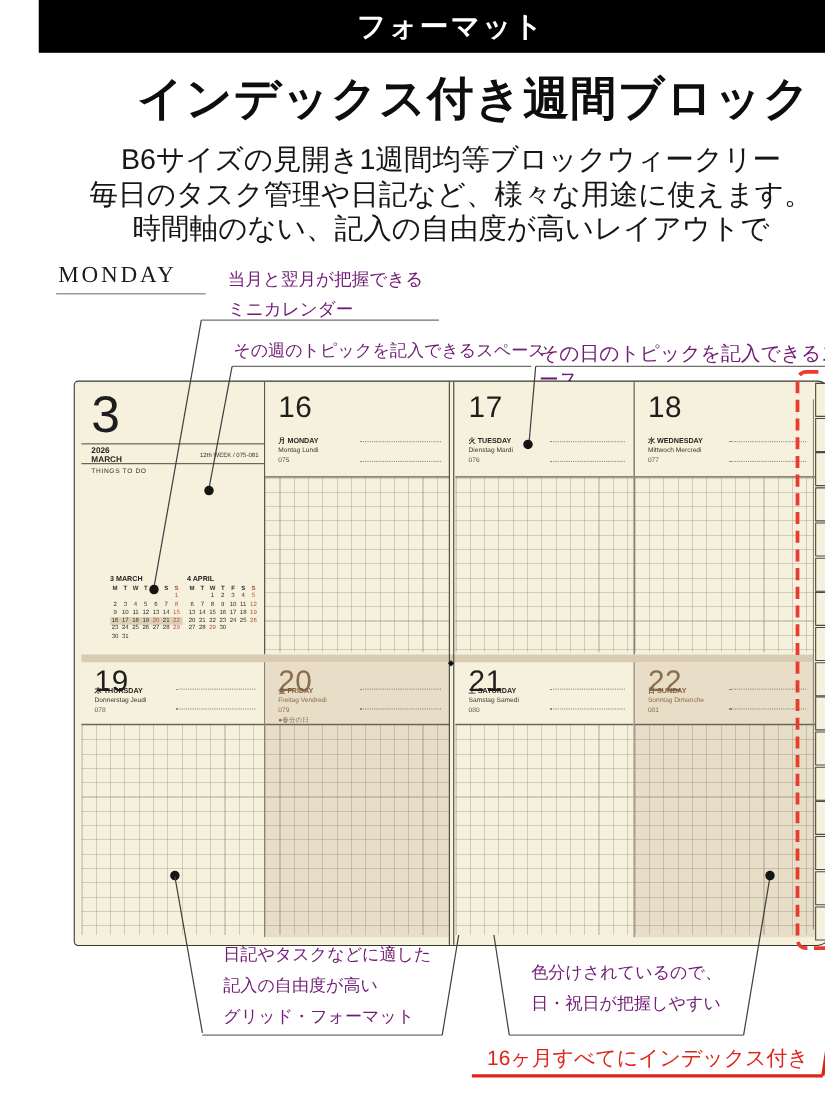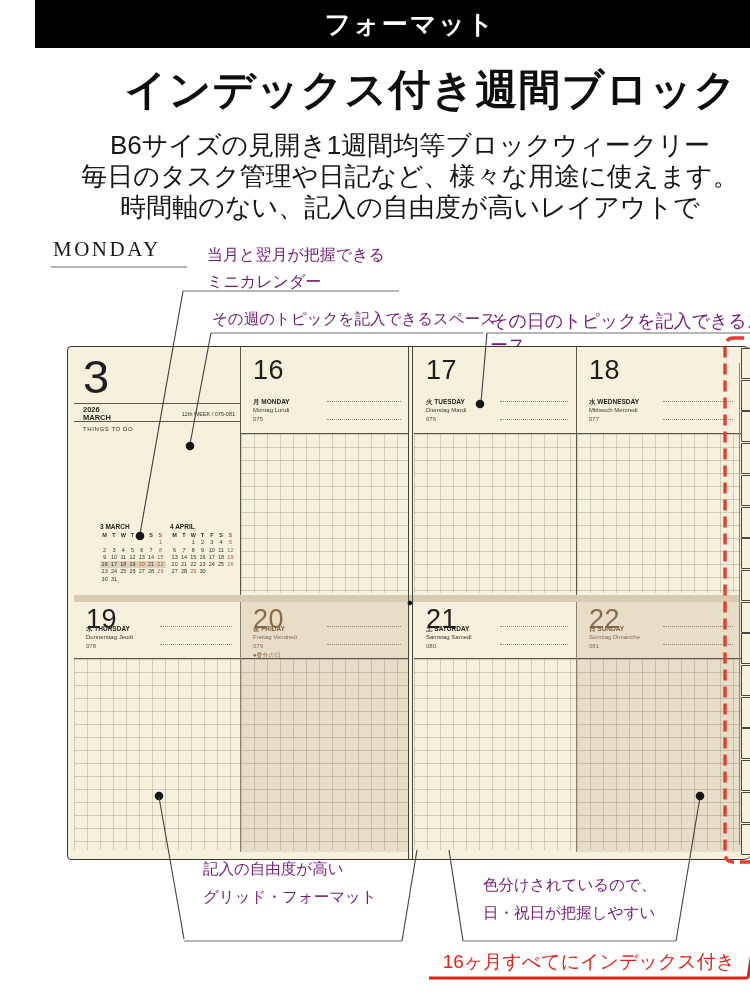--- a/index.html
+++ b/index.html
@@ -385,20 +385,21 @@
       </div>
       <div class="tab" style="top: 443.8px;">
         <span>MAY</span>
       </div>
       <div class="tab" style="top: 475.5px;">
         <span>JUN</span>
       </div>
     </div>
 
   <div class="ann ann-grid">
+    <div>日記やタスクなどに適した</div>
     <div>記入の自由度が高い</div>
     <div>グリッド・フォーマット</div>
   </div>
   <div class="ann ann-color">
     <div>色分けされているので、</div>
     <div>日・祝日が把握しやすい</div>
   </div>
   <div class="red-banner">16ヶ月すべてにインデックス付き</div>
 
   <svg class="overlay" width="750" height="1000">

